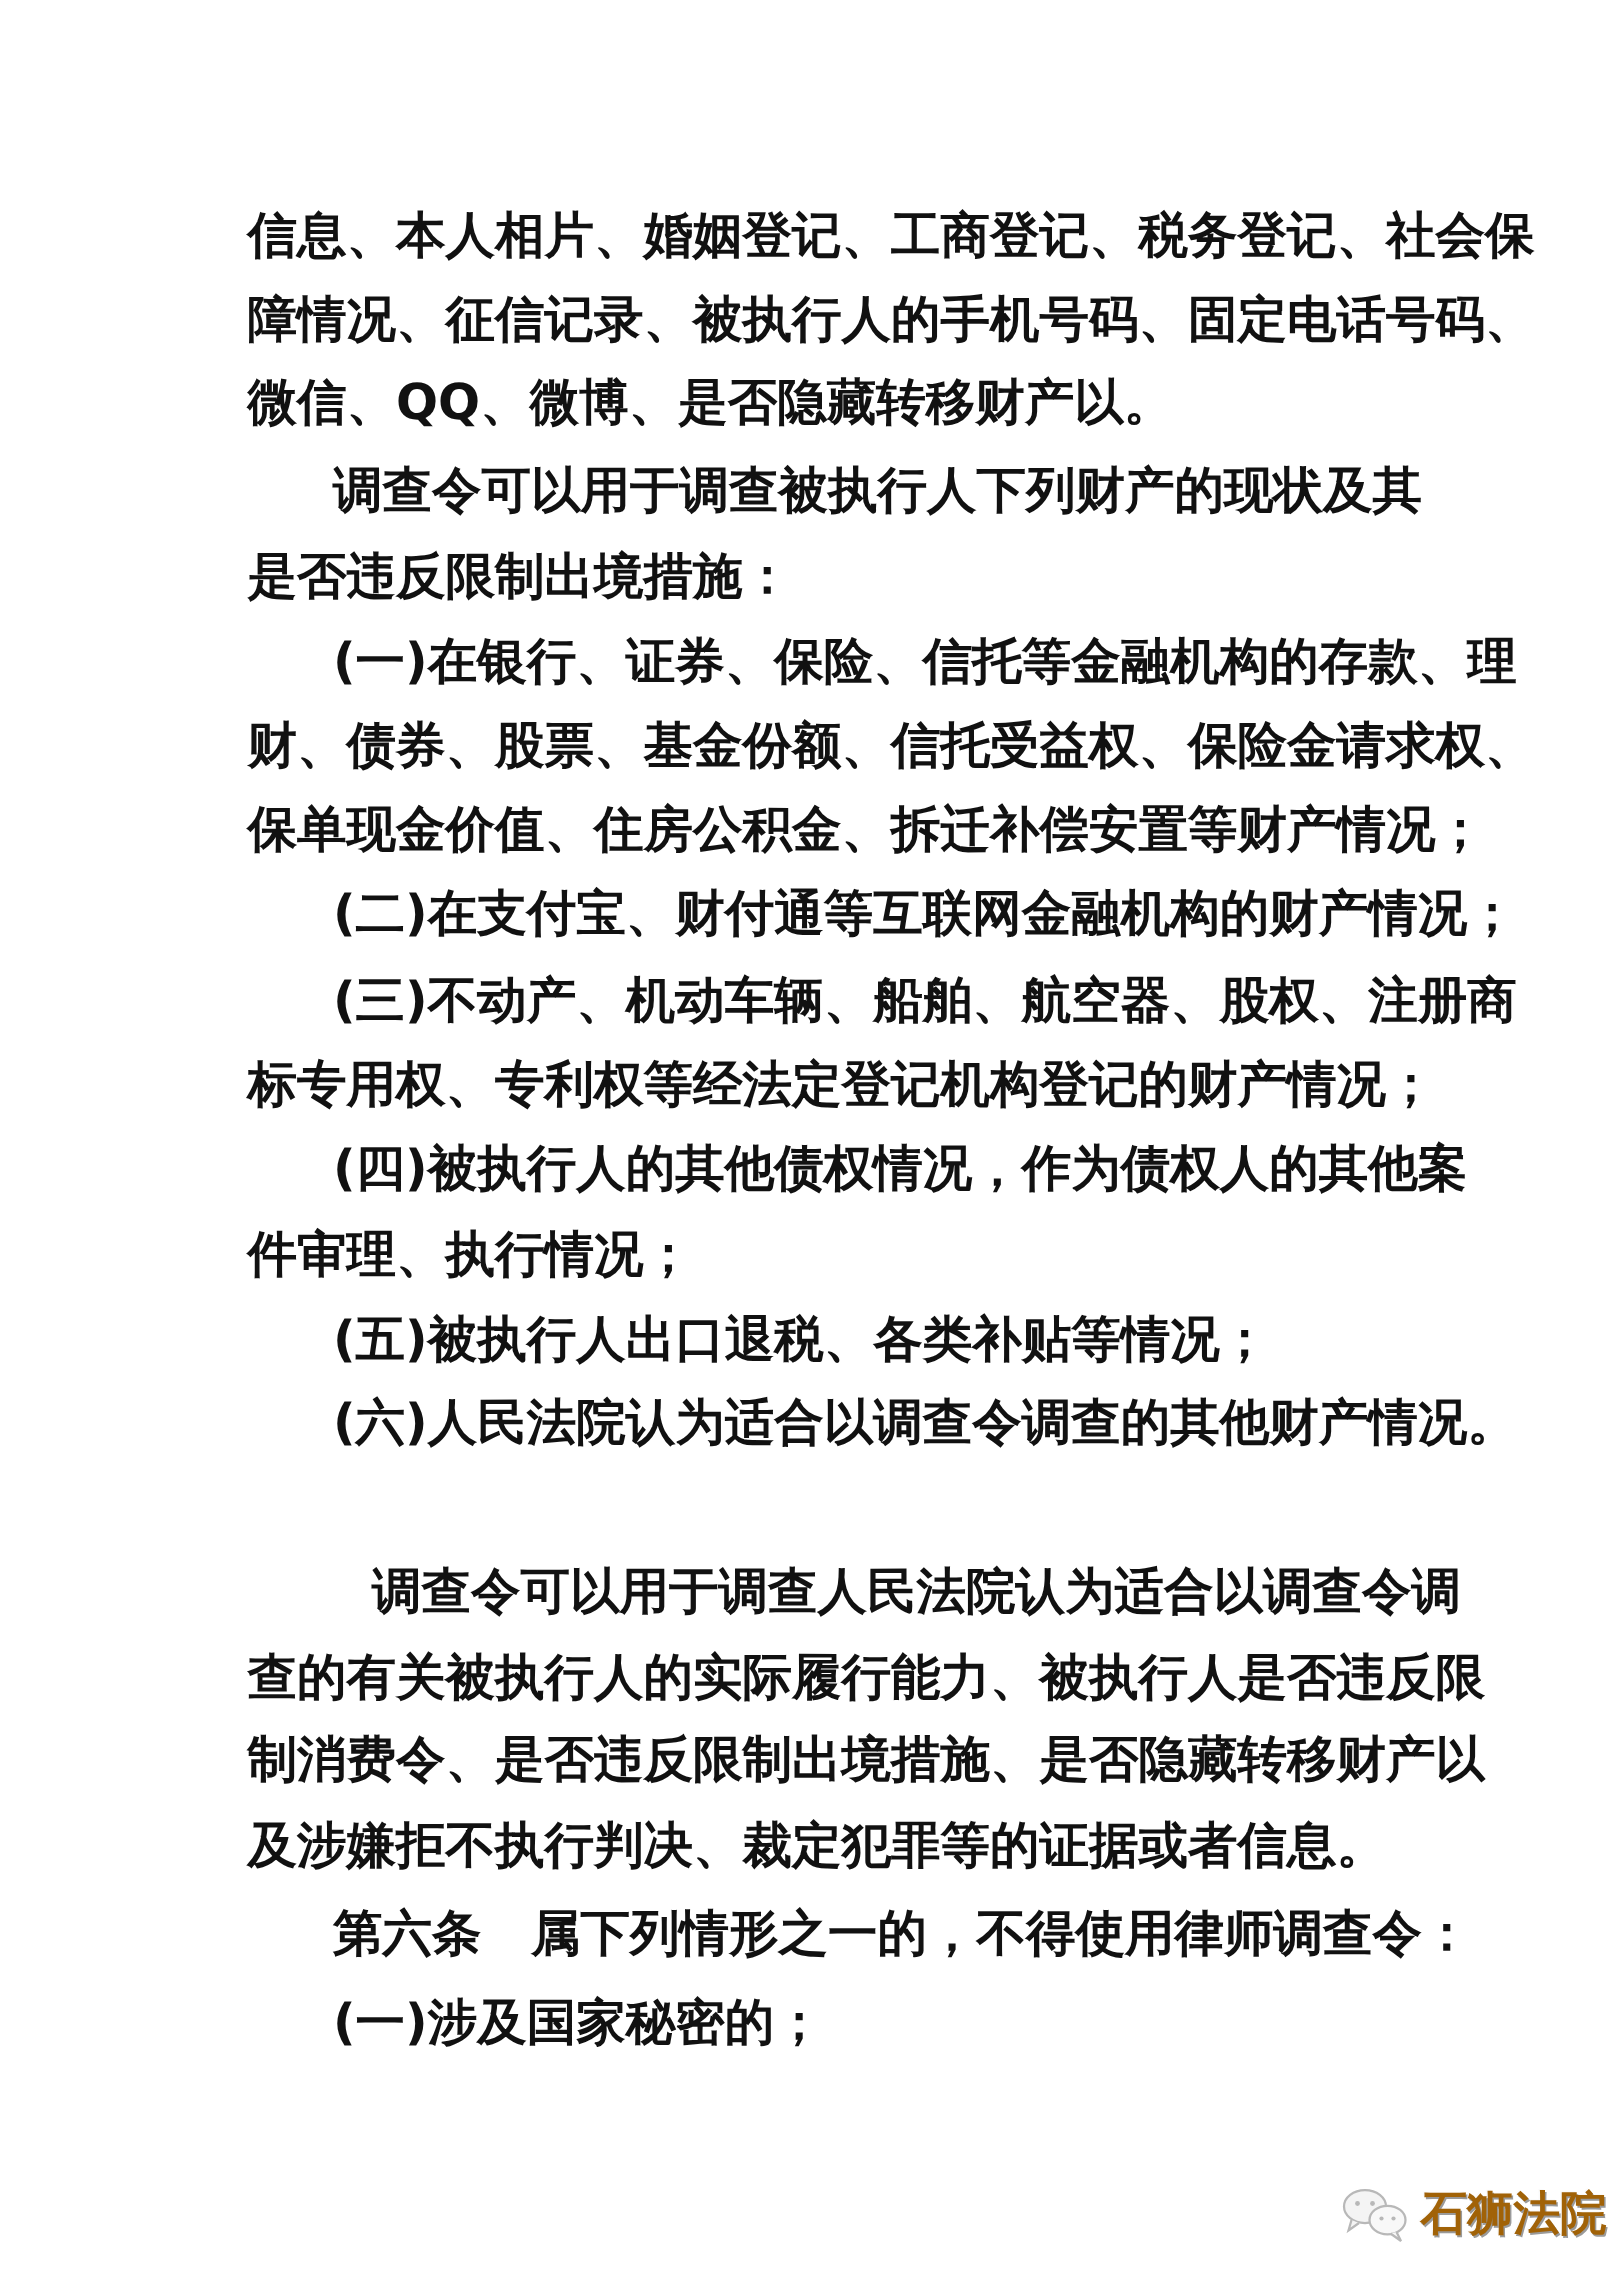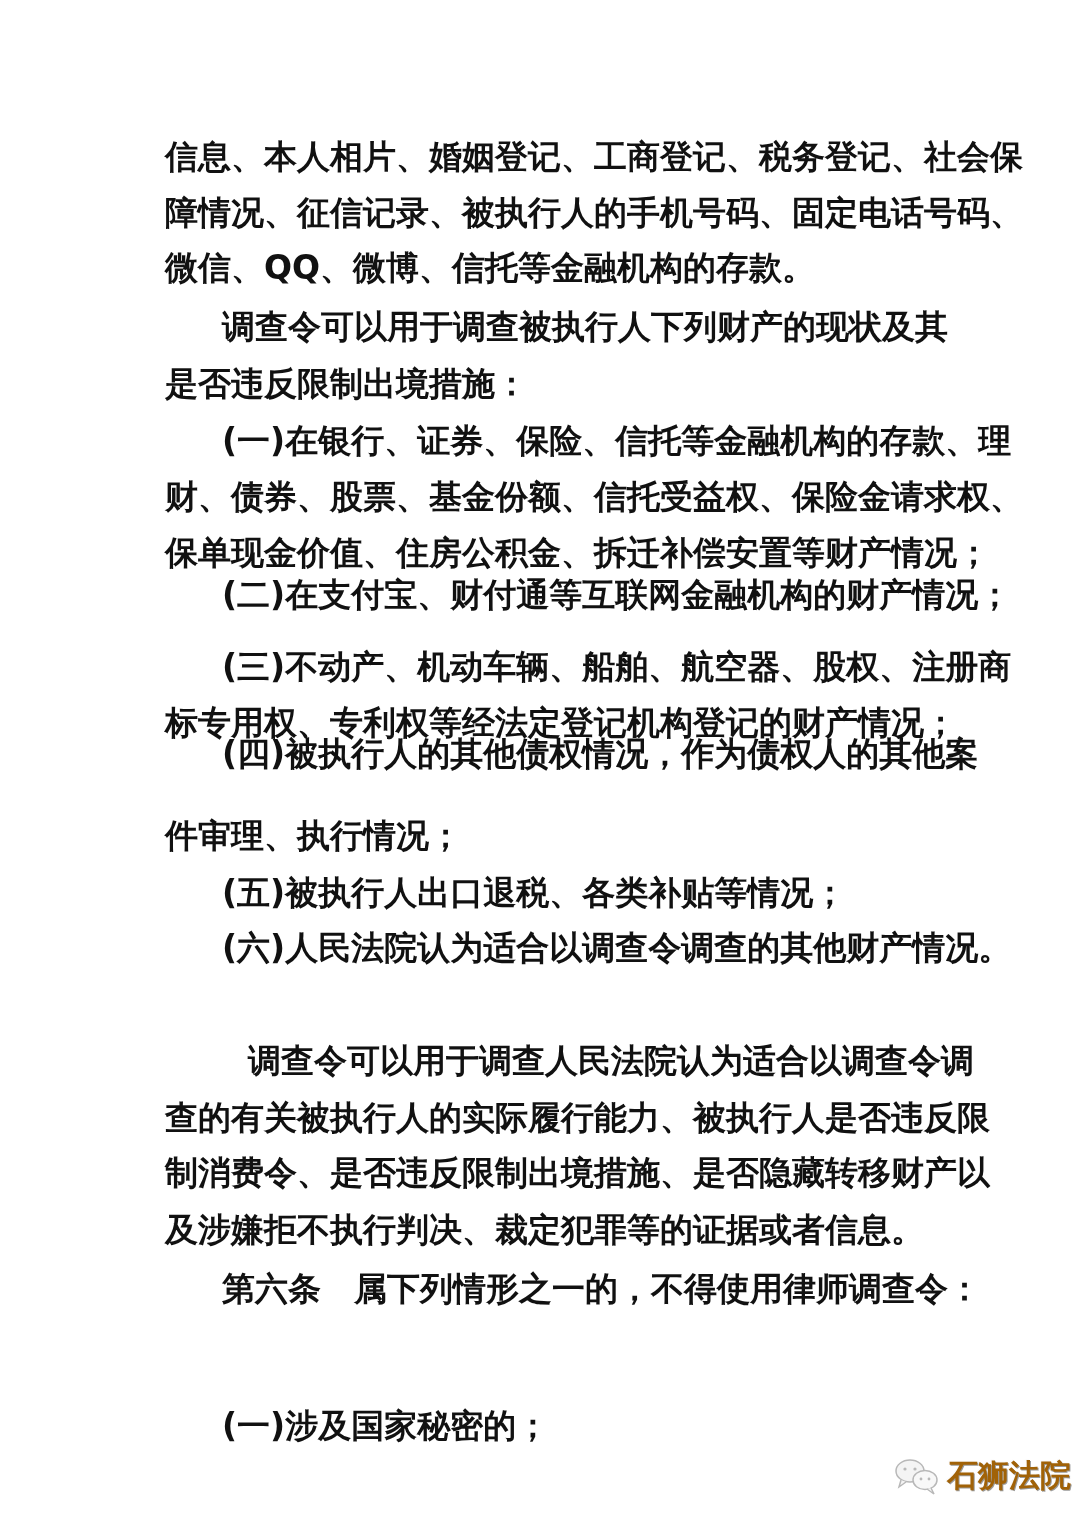--- a/index.html
+++ b/index.html
@@ -14,39 +14,39 @@
              text-shadow: 1px 1px 0 #9a9a9a, -1px -1px 0 #fafafa; margin-left: 6px; }
   .wm-icon { width: 48px; height: 40px; position: relative; }
 </style>
 </head>
 <body>
 
 <div>
   <div id="lines">
       <div class="line" style="top: 140px;">信息、本人相片、婚姻登记、工商登记、税务登记、社会保</div>
       <div class="line" style="top: 196px;">障情况、征信记录、被执行人的手机号码、固定电话号码、</div>
-      <div class="line" style="top: 251px;">微信、QQ、微博、信托等金融机构的存款。</div>
+      <div class="line" style="top: 251px;">微信、QQ、微博、是否隐藏转移财产以。</div>
       <div class="line indent" style="top: 310px;">调查令可以用于调查被执行人下列财产的现状及其</div>
       <div class="line" style="top: 367px;">是否违反限制出境措施：</div>
       <div class="line indent" style="top: 424px;">(一)在银行、证券、保险、信托等金融机构的存款、理</div>
       <div class="line" style="top: 480px;">财、债券、股票、基金份额、信托受益权、保险金请求权、</div>
       <div class="line" style="top: 536px;">保单现金价值、住房公积金、拆迁补偿安置等财产情况；</div>
-      <div class="line indent" style="top: 578px;">(二)在支付宝、财付通等互联网金融机构的财产情况；</div>
+      <div class="line indent" style="top: 592px;">(二)在支付宝、财付通等互联网金融机构的财产情况；</div>
       <div class="line indent" style="top: 650px; text-align: center;">(三)不动产、机动车辆、船舶、航空器、股权、注册商</div>
       <div class="line" style="top: 706px;">标专用权、专利权等经法定登记机构登记的财产情况；</div>
-      <div class="line indent" style="top: 737px;">(四)被执行人的其他债权情况，作为债权人的其他案</div>
+      <div class="line indent" style="top: 762px;">(四)被执行人的其他债权情况，作为债权人的其他案</div>
       <div class="line" style="top: 819px;">件审理、执行情况；</div>
       <div class="line indent" style="top: 876px;">(五)被执行人出口退税、各类补贴等情况；</div>
       <div class="line indent" style="top: 931px;">(六)人民法院认为适合以调查令调查的其他财产情况。</div>
       <div class="line indent" style="top: 1044px; margin-left: 26px;">调查令可以用于调查人民法院认为适合以调查令调</div>
       <div class="line" style="top: 1101px; text-align: center;">查的有关被执行人的实际履行能力、被执行人是否违反限</div>
       <div class="line" style="top: 1156px;">制消费令、是否违反限制出境措施、是否隐藏转移财产以</div>
       <div class="line" style="top: 1213px;">及涉嫌拒不执行判决、裁定犯罪等的证据或者信息。</div>
       <div class="line indent" style="top: 1272px;">第六条　属下列情形之一的，不得使用律师调查令：</div>
-      <div class="line indent" style="top: 1409px; text-align: center;">(一)涉及国家秘密的；</div>
+      <div class="line indent" style="top: 1331px; text-align: center;">(一)涉及国家秘密的；</div>
     </div>
 
   <div class="watermark">
     <span class="wm-icon">
       <svg width="48" height="40" viewBox="0 0 48 40">
         <ellipse cx="17" cy="15" rx="14" ry="11" fill="#f4f4f4" stroke="#b8b8b8" stroke-width="1.5"></ellipse>
         <path d="M8 24 L6 31 L13 26" fill="#f4f4f4" stroke="#b8b8b8" stroke-width="1.5"></path>
         <circle cx="12" cy="13" r="1.6" fill="#b8b8b8"></circle>
         <circle cx="22" cy="13" r="1.6" fill="#b8b8b8"></circle>
         <ellipse cx="32" cy="24" rx="12" ry="9.5" fill="#f8f8f8" stroke="#b8b8b8" stroke-width="1.5"></ellipse>

